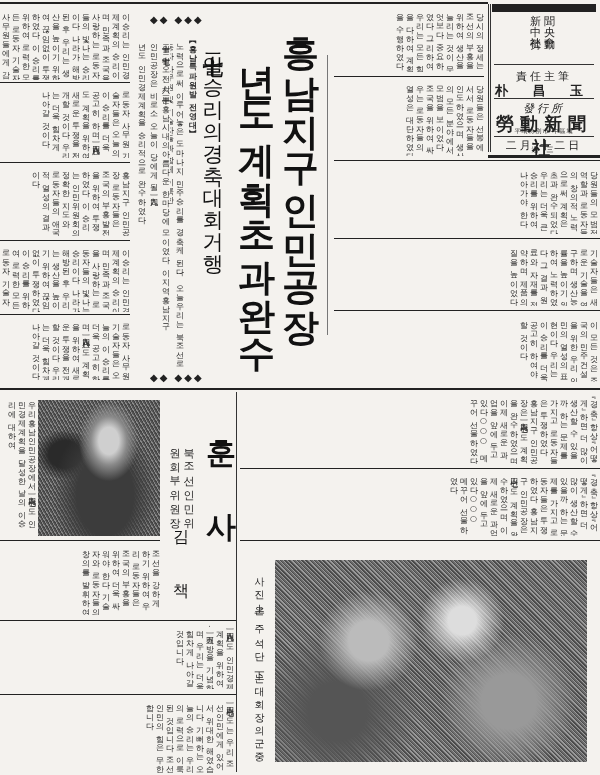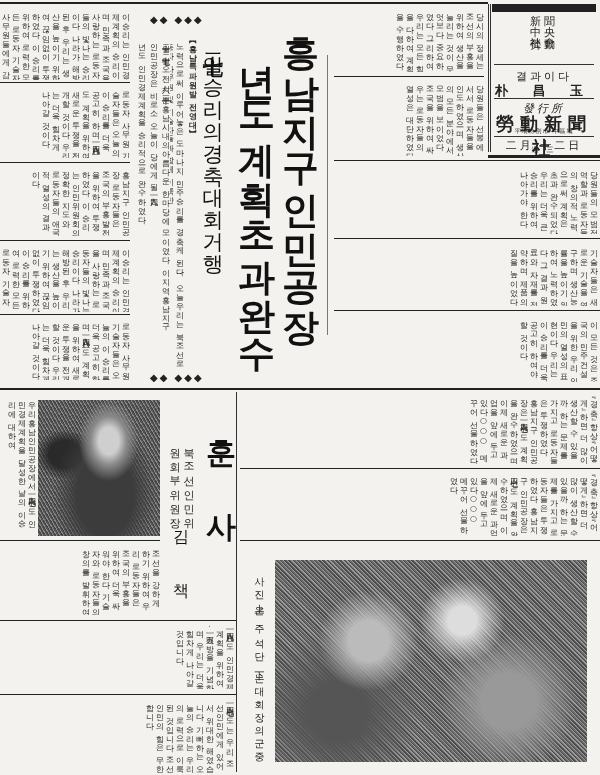--- a/index.html
+++ b/index.html
@@ -75,21 +75,21 @@
 
   <div class="rule-h" style="left:0;top:2px;width:488px;"></div>
 
   <div class="masthead-box"></div>
   <div class="masthead-bar"></div>
   <div class="mh-row" style="top:14px;">新聞</div>
   <div class="mh-row" style="top:25px;">中央</div>
   <div class="mh-row" style="top:36px;">社會</div>
   <div class="mh-row" style="top:37px;">勞動</div>
   <div class="mh-sep" style="top:64px;"></div>
-  <div class="mh-row" style="top:69px;">결과이다</div>
+  <div class="mh-row" style="top:69px;">責任主筆</div>
   <div class="mh-row mh-big" style="top:82px;">朴 昌 玉</div>
   <div class="mh-sep" style="top:98px;"></div>
   <div class="mh-row" style="top:101px;font-style:italic;">發行所</div>
   <div class="mh-row mh-big" style="top:112px;font-size:18px;letter-spacing:6px;">勞動新聞社</div>
   <div class="mh-row" style="top:127px;font-size:6px;letter-spacing:1px;">平壤特別市 中區域</div>
   <div class="mh-sep" style="top:136px;"></div>
   <div class="mh-row" style="top:138px;font-size:11px;">二月 十二日</div>
   <div class="mh-row" style="top:145px;font-size:7px;">週 三</div>
   <div class="rule-h" style="left:488px;top:155px;width:112px;height:3px;"></div>
 

